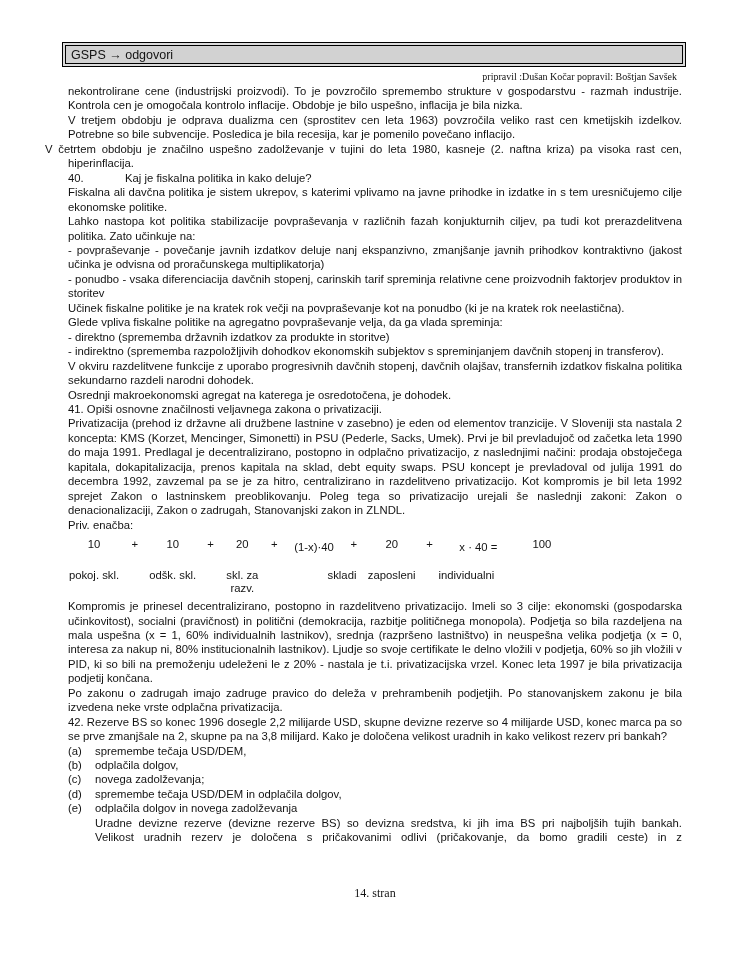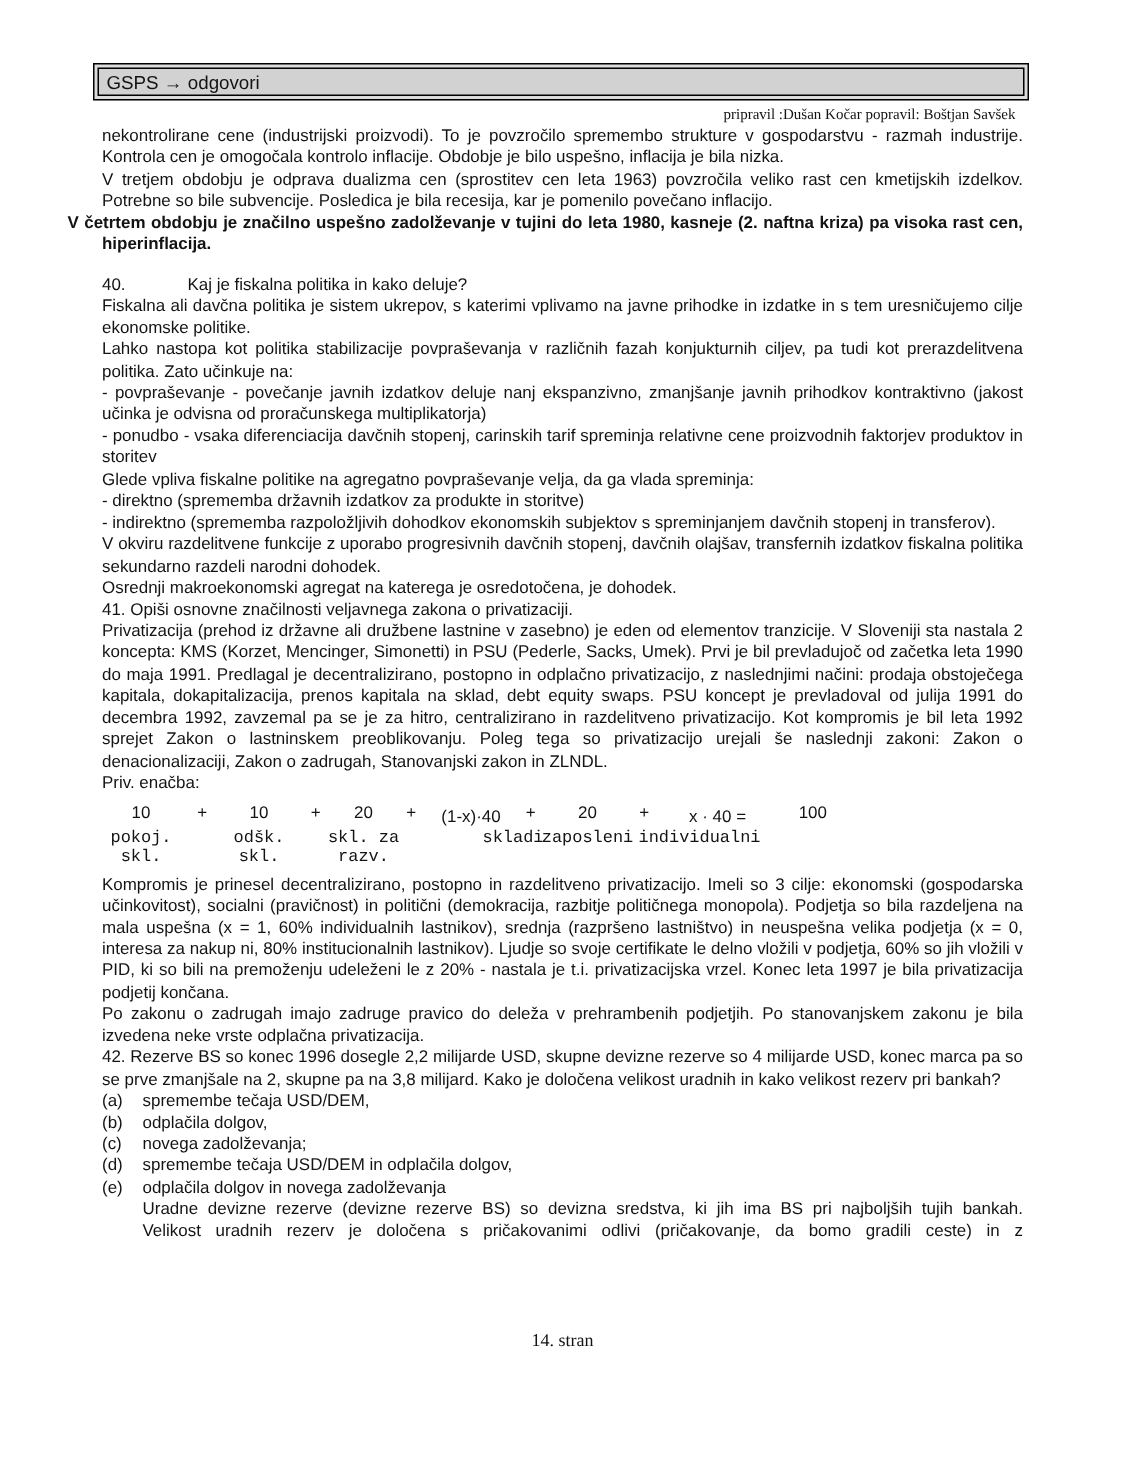--- a/index.html
+++ b/index.html
@@ -22,36 +22,36 @@
   }
   .header-title { font-size:12.5px; font-family:"Liberation Sans", sans-serif; white-space:nowrap; }
   .header-credits { font-size:10px; font-family:"Liberation Serif", serif; white-space:nowrap;margin-top:43px; }
 
   
   .content {
     position:absolute; left:68px; top:84px; width:614px;
     font-size:11.3px; line-height:14.45px; text-align:justify;
   }
   .content p { margin:0; }
-  .outdent { text-indent:-23px;font-weight:bold; }
+  .outdent { text-indent:-23px; }
   .mt-q { margin-top:3px; }
   .mt-blank { margin-top:13px; }
-  .q-marker { display:inline-block; width:57px;margin-top:12px; }
+  .q-marker { display:inline-block; width:57px; }
   .li-marker { display:inline-block; width:27px; }
   .indent { padding-left:27px; }
   .just-last { text-align-last:justify; }
 
   
   .equation {
     display:flex; justify-content:space-between; align-items:flex-start;
     width:500px; margin:6px 0 4px -8px;
     line-height:13px; text-align:center;
   }
   .eq-col { display:flex; flex-direction:column; align-items:center; }
-  .eq-lab { margin-top:4px; white-space:normal;font-family:Liberation Mono, monospace; }
+  .eq-lab { margin-top:18px; white-space:normal; }
   .eq-op { padding-top:0; }
   .w1{width:68px}.w2{width:62px}.w3{width:50px}.w4{width:66px}.w5{width:62px}.w6{width:84px}.w7{width:36px}
   .low { position:relative; top:3px; }
   .shift-r { transform:translateX(28px); }
   .shift-l { transform:translateX(-12px); }
 
   
   .footer {
     position:absolute; top:886px; left:0; width:750px; text-align:center;
     font-family:"Liberation Serif", serif; font-size:12px;
@@ -70,20 +70,21 @@
 <div class="content">
   <p>nekontrolirane cene (industrijski proizvodi). To je povzročilo spremembo strukture v gospodarstvu - razmah industrije. Kontrola cen je omogočala kontrolo inflacije. Obdobje je bilo uspešno, inflacija je bila nizka.</p>
   <p>V tretjem obdobju je odprava dualizma cen (sprostitev cen leta 1963) povzročila veliko rast cen kmetijskih izdelkov. Potrebne so bile subvencije. Posledica je bila recesija, kar je pomenilo povečano inflacijo.</p>
   <p class="outdent">V četrtem obdobju je značilno uspešno zadolževanje v tujini do leta 1980, kasneje (2. naftna kriza) pa visoka rast cen, hiperinflacija.</p>
 
   <p class="mt-q"><span class="q-marker">40.</span><span>Kaj je fiskalna politika in kako deluje?</span></p>
   <p>Fiskalna ali davčna politika je sistem ukrepov, s katerimi vplivamo na javne prihodke in izdatke in s tem uresničujemo cilje ekonomske politike.</p>
   <p>Lahko nastopa kot politika stabilizacije povpraševanja v različnih fazah konjukturnih ciljev, pa tudi kot prerazdelitvena politika. Zato učinkuje na:</p>
   <p>- povpraševanje - povečanje javnih izdatkov deluje nanj ekspanzivno, zmanjšanje javnih prihodkov kontraktivno (jakost učinka je odvisna od proračunskega multiplikatorja)</p>
   <p>- ponudbo - vsaka diferenciacija davčnih stopenj, carinskih tarif spreminja relativne cene proizvodnih faktorjev produktov in storitev</p>
+  <p>Učinek fiskalne politike je na kratek rok večji na povpraševanje kot na ponudbo (ki je na kratek rok neelastična).</p>
   <p>Glede vpliva fiskalne politike na agregatno povpraševanje velja, da ga vlada spreminja:</p>
   <p>- direktno (sprememba državnih izdatkov za produkte in storitve)</p>
   <p>- indirektno (sprememba razpoložljivih dohodkov ekonomskih subjektov s spreminjanjem davčnih stopenj in transferov).</p>
   <p>V okviru razdelitvene funkcije z uporabo progresivnih davčnih stopenj, davčnih olajšav, transfernih izdatkov fiskalna politika sekundarno razdeli narodni dohodek.</p>
 
   <p class="mt-blank">Osrednji makroekonomski agregat na katerega je osredotočena, je dohodek.</p>
   <p>41. Opiši osnovne značilnosti veljavnega zakona o privatizaciji.</p>
   <p>Privatizacija (prehod iz državne ali družbene lastnine v zasebno) je eden od elementov tranzicije. V Sloveniji sta nastala 2 koncepta: KMS (Korzet, Mencinger, Simonetti) in PSU (Pederle, Sacks, Umek). Prvi je bil prevladujoč od začetka leta 1990 do maja 1991. Predlagal je decentralizirano, postopno in odplačno privatizacijo, z naslednjimi načini: prodaja obstoječega kapitala, dokapitalizacija, prenos kapitala na sklad, debt equity swaps. PSU koncept je prevladoval od julija 1991 do decembra 1992, zavzemal pa se je za hitro, centralizirano in razdelitveno privatizacijo. Kot kompromis je bil leta 1992 sprejet Zakon o lastninskem preoblikovanju. Poleg tega so privatizacijo urejali še naslednji zakoni: Zakon o denacionalizaciji, Zakon o zadrugah, Stanovanjski zakon in ZLNDL.</p>
   <p>Priv. enačba:</p>
 

